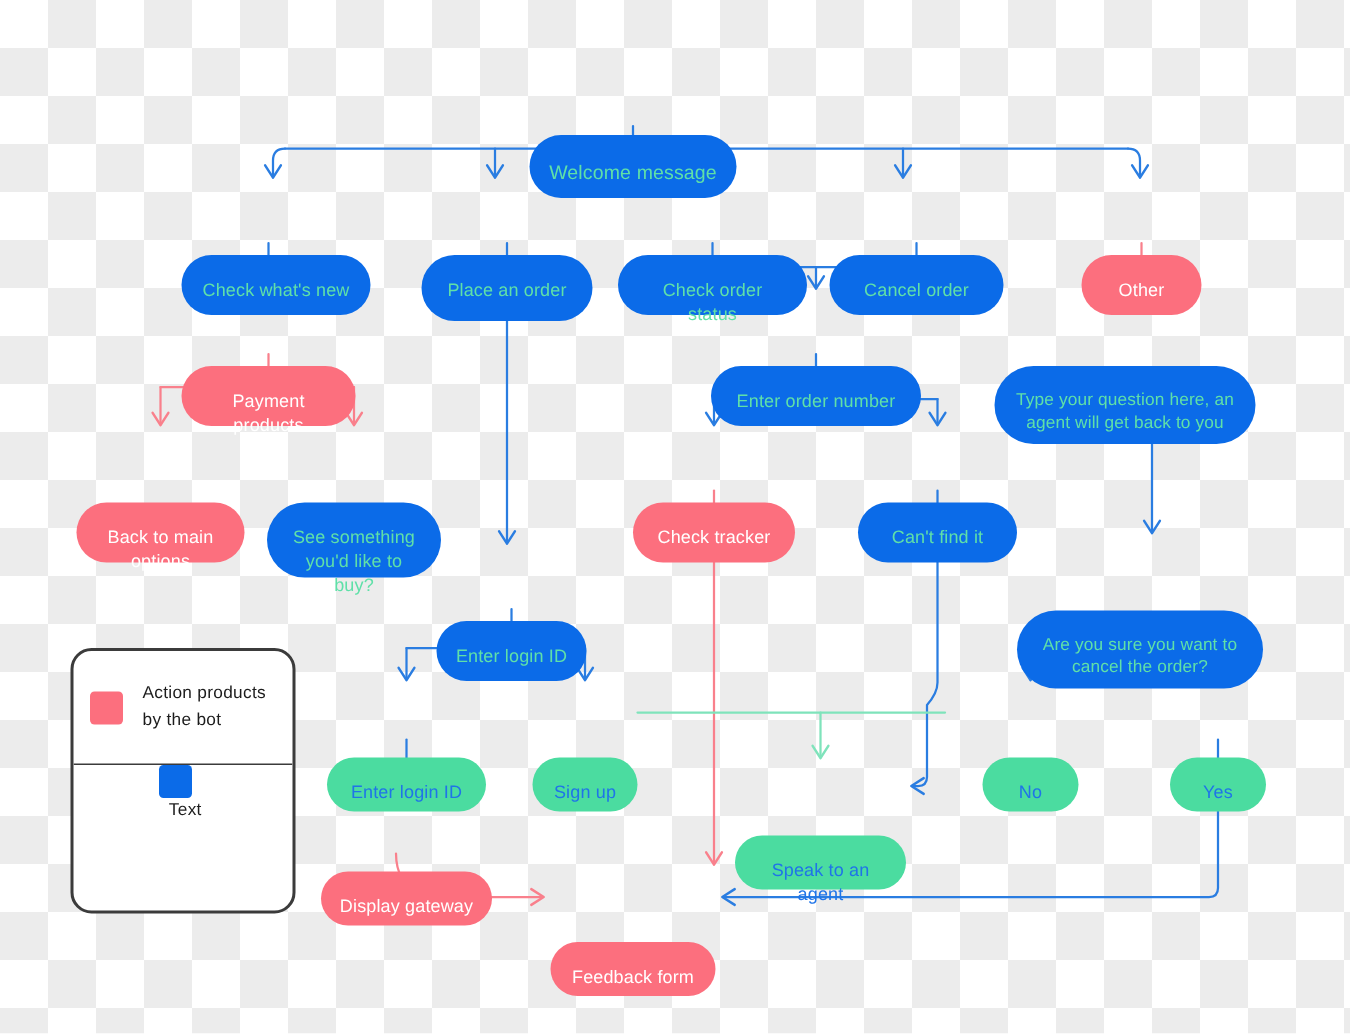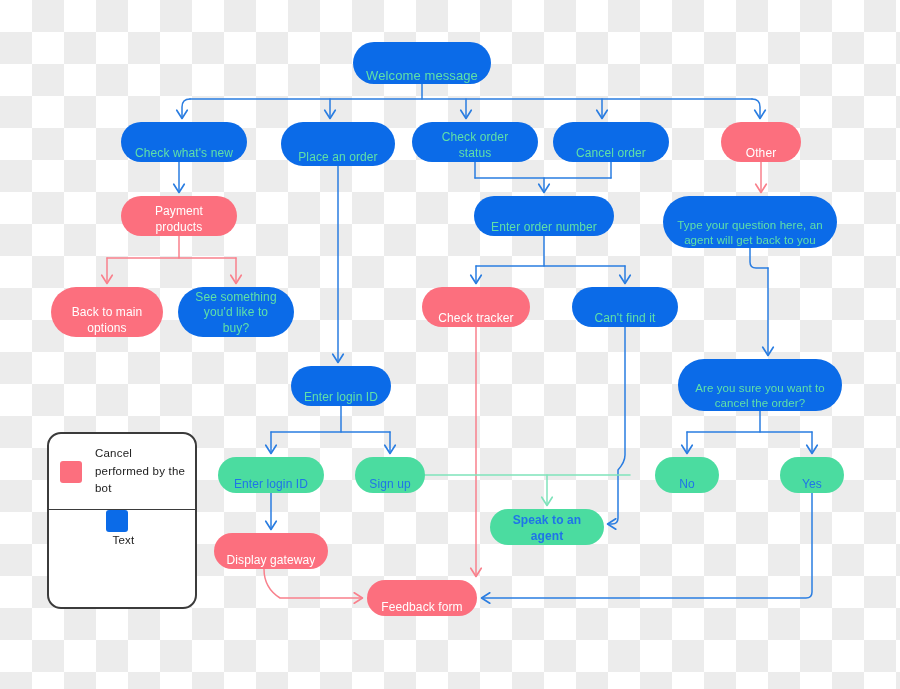--- a/index.html
+++ b/index.html
@@ -28,28 +28,29 @@
     position: absolute;
     left: 0;
     top: 0;
     width: 900px;
     height: 689px;
     pointer-events: none;
   }
   .node {
     position: absolute;
     display: flex;
-    align-items: flex-end;
+    align-items: flex-start;
     justify-content: center;
     text-align: center;
     border-radius: 999px;
     box-sizing: border-box;
     line-height: 1.32;
     letter-spacing: 0.1px;
-    padding: 0 12px;
+    padding: 16px 12px;
+    margin-top: 48px;
   }
   .node.blue  { background: #0b6be8; color: #5fe0a8; }
   .node.pink  { background: #fc6f7e; color: #ffffff; }
   .node.green { background: #4bdca0; color: #1f74e8; }
 
   .legend {
     position: absolute;
     left: 47px;
     top: 432px;
     width: 150px;
@@ -182,21 +183,21 @@
       </div>
       <div class="node pink" style="left: 121px; top: 196px; width: 116px; height: 40px; font-size: 12px;">
         <span>Payment products</span>
       </div>
       <div class="node blue" style="left: 474px; top: 196px; width: 140px; height: 40px; font-size: 12px;">
         <span>Enter order number</span>
       </div>
       <div class="node blue" style="left: 663px; top: 196px; width: 174px; height: 52px; font-size: 11.5px;">
         <span>Type your question here, an agent will get back to you</span>
       </div>
-      <div class="node pink" style="left: 51px; top: 287px; width: 112px; height: 50px; font-size: 12px;">
+      <div class="node pink" style="left: 51px; top: 287px; width: 112px; height: 40px; font-size: 12px;">
         <span>Back to main options</span>
       </div>
       <div class="node blue" style="left: 178px; top: 287px; width: 116px; height: 50px; font-size: 12px;">
         <span>See something you'd like to buy?</span>
       </div>
       <div class="node pink" style="left: 422px; top: 287px; width: 108px; height: 40px; font-size: 12px;">
         <span>Check tracker</span>
       </div>
       <div class="node blue" style="left: 572px; top: 287px; width: 106px; height: 40px; font-size: 12px;">
         <span>Can't find it</span>
@@ -215,32 +216,32 @@
       </div>
       <div class="node green" style="left: 655px; top: 457px; width: 64px; height: 36px; font-size: 12px;">
         <span>No</span>
       </div>
       <div class="node green" style="left: 780px; top: 457px; width: 64px; height: 36px; font-size: 12px;">
         <span>Yes</span>
       </div>
       <div class="node pink" style="left: 214px; top: 533px; width: 114px; height: 36px; font-size: 12px;">
         <span>Display gateway</span>
       </div>
-      <div class="node green" style="left: 490px; top: 509px; width: 114px; height: 36px; font-size: 12px; font-weight: bold;">
+      <div class="node green" style="left: 490px; top: 509px; width: 114px; height: 36px; font-size: 12px;">
         <span>Speak to an agent</span>
       </div>
       <div class="node pink" style="left: 367px; top: 580px; width: 110px; height: 36px; font-size: 12px;">
         <span>Feedback form</span>
       </div>
     </div>
 
   <div class="legend">
     <div class="legend-row r0">
       <span class="swatch" id="sw0" style="background: rgb(252, 111, 126);"></span>
-      <span class="legend-label">Cancel performed by the bot</span>
+      <span class="legend-label">Action products by the bot</span>
     </div>
     <div class="legend-row r1">
       <span class="swatch" id="sw1" style="background: rgb(11, 107, 232);"></span>
       <span class="legend-label">Text</span>
     </div>
   </div>
 
 </div>
 
 </body></html>

